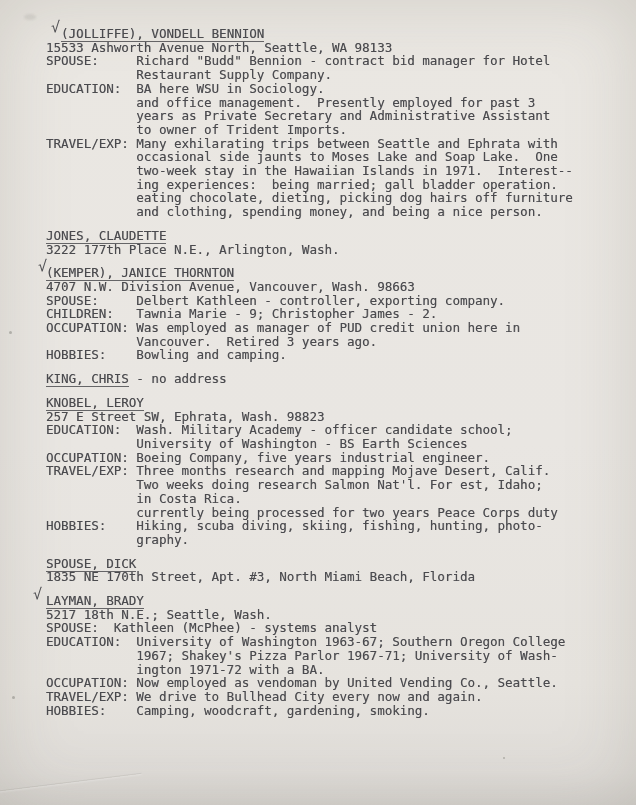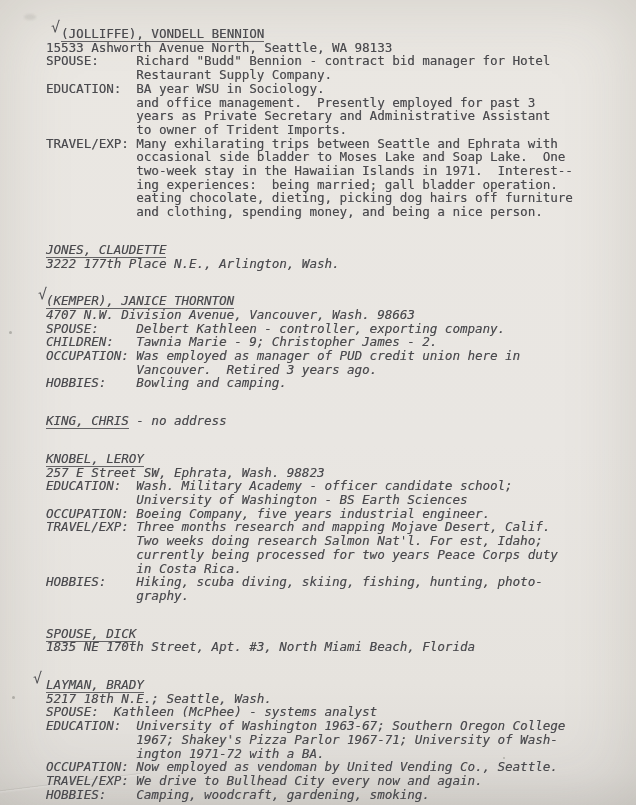--- a/index.html
+++ b/index.html
@@ -10,21 +10,21 @@
     overflow: hidden;
     background: linear-gradient(180deg, #eae7e2 0%, #e9e6e2 55%, #e6e3de 85%, #dfdcd8 96%, #d7d4d0 100%);
     box-shadow: inset 0 0 70px rgba(124,117,107,0.22);
     font-family: "DejaVu Sans Mono", "Liberation Mono", monospace;
     font-size: 12.5px;
     line-height: 13.7px;
     color: #4a4a4e;
     text-shadow: 0.3px 0.3px 0.4px rgba(62,62,66,0.45);
   }
   .doc { position: absolute; top: 27px; left: 46px; right: 16px; }
-  .record + .record { margin-top: 24px; font-style: italic; }
+  .record + .record { margin-top: 10px; }
   .heading, .line { white-space: pre; }
   .heading { position: relative; }
   .uname { border-bottom: 1.2px solid rgba(72,72,76,0.82); }
   .check {
     position: absolute;
     top: -6px;
     font-size: 15px;
     color: #525256;
     text-shadow: none;
   }
@@ -48,26 +48,26 @@
   <span class="speck speck1"></span>
   <span class="speck speck2"></span>
   <span class="speck speck3"></span>
   <span class="crease"></span>
   <div class="doc" id="doc">
       <div class="record">
         <div class="heading"><span class="check" style="left: 5px;">√</span><span>  </span><span class="uname">(JOLLIFFE), VONDELL BENNION</span></div>
         <div class="line">15533 Ashworth Avenue North, Seattle, WA 98133</div>
         <div class="line">SPOUSE:     Richard "Budd" Bennion - contract bid manager for Hotel</div>
         <div class="line">            Restaurant Supply Company.</div>
-        <div class="line">EDUCATION:  BA year WSU in Sociology.</div>
+        <div class="line">EDUCATION:  BA here WSU in Sociology.</div>
         <div class="line">            and office management.  Presently employed for past 3</div>
         <div class="line">            years as Private Secretary and Administrative Assistant</div>
         <div class="line">            to owner of Trident Imports.</div>
         <div class="line">TRAVEL/EXP: Many exhilarating trips between Seattle and Ephrata with</div>
-        <div class="line">            occasional side bladder to Moses Lake and Soap Lake.  One</div>
+        <div class="line">            occasional side jaunts to Moses Lake and Soap Lake.  One</div>
         <div class="line">            two-week stay in the Hawaiian Islands in 1971.  Interest--</div>
         <div class="line">            ing experiences:  being married; gall bladder operation.</div>
         <div class="line">            eating chocolate, dieting, picking dog hairs off furniture</div>
         <div class="line">            and clothing, spending money, and being a nice person.</div>
       </div>
       <div class="record">
         <div class="heading"><span class="uname">JONES, CLAUDETTE</span></div>
         <div class="line">3222 177th Place N.E., Arlington, Wash.</div>
       </div>
       <div class="record">
@@ -83,22 +83,22 @@
         <div class="heading"><span class="uname">KING, CHRIS</span><span> - no address</span></div>
       </div>
       <div class="record">
         <div class="heading"><span class="uname">KNOBEL, LEROY</span></div>
         <div class="line">257 E Street SW, Ephrata, Wash. 98823</div>
         <div class="line">EDUCATION:  Wash. Military Academy - officer candidate school;</div>
         <div class="line">            University of Washington - BS Earth Sciences</div>
         <div class="line">OCCUPATION: Boeing Company, five years industrial engineer.</div>
         <div class="line">TRAVEL/EXP: Three months research and mapping Mojave Desert, Calif.</div>
         <div class="line">            Two weeks doing research Salmon Nat'l. For est, Idaho;</div>
+        <div class="line">            in Costa Rica.</div>
         <div class="line">            currently being processed for two years Peace Corps duty</div>
-        <div class="line">            in Costa Rica.</div>
         <div class="line">HOBBIES:    Hiking, scuba diving, skiing, fishing, hunting, photo-</div>
         <div class="line">            graphy.</div>
       </div>
       <div class="record">
         <div class="heading"><span class="uname">SPOUSE, DICK</span></div>
         <div class="line">1835 NE 170th Street, Apt. #3, North Miami Beach, Florida</div>
       </div>
       <div class="record">
         <div class="heading"><span class="check" style="left: -13px;">√</span><span class="uname">LAYMAN, BRADY</span></div>
         <div class="line">5217 18th N.E.; Seattle, Wash.</div>

